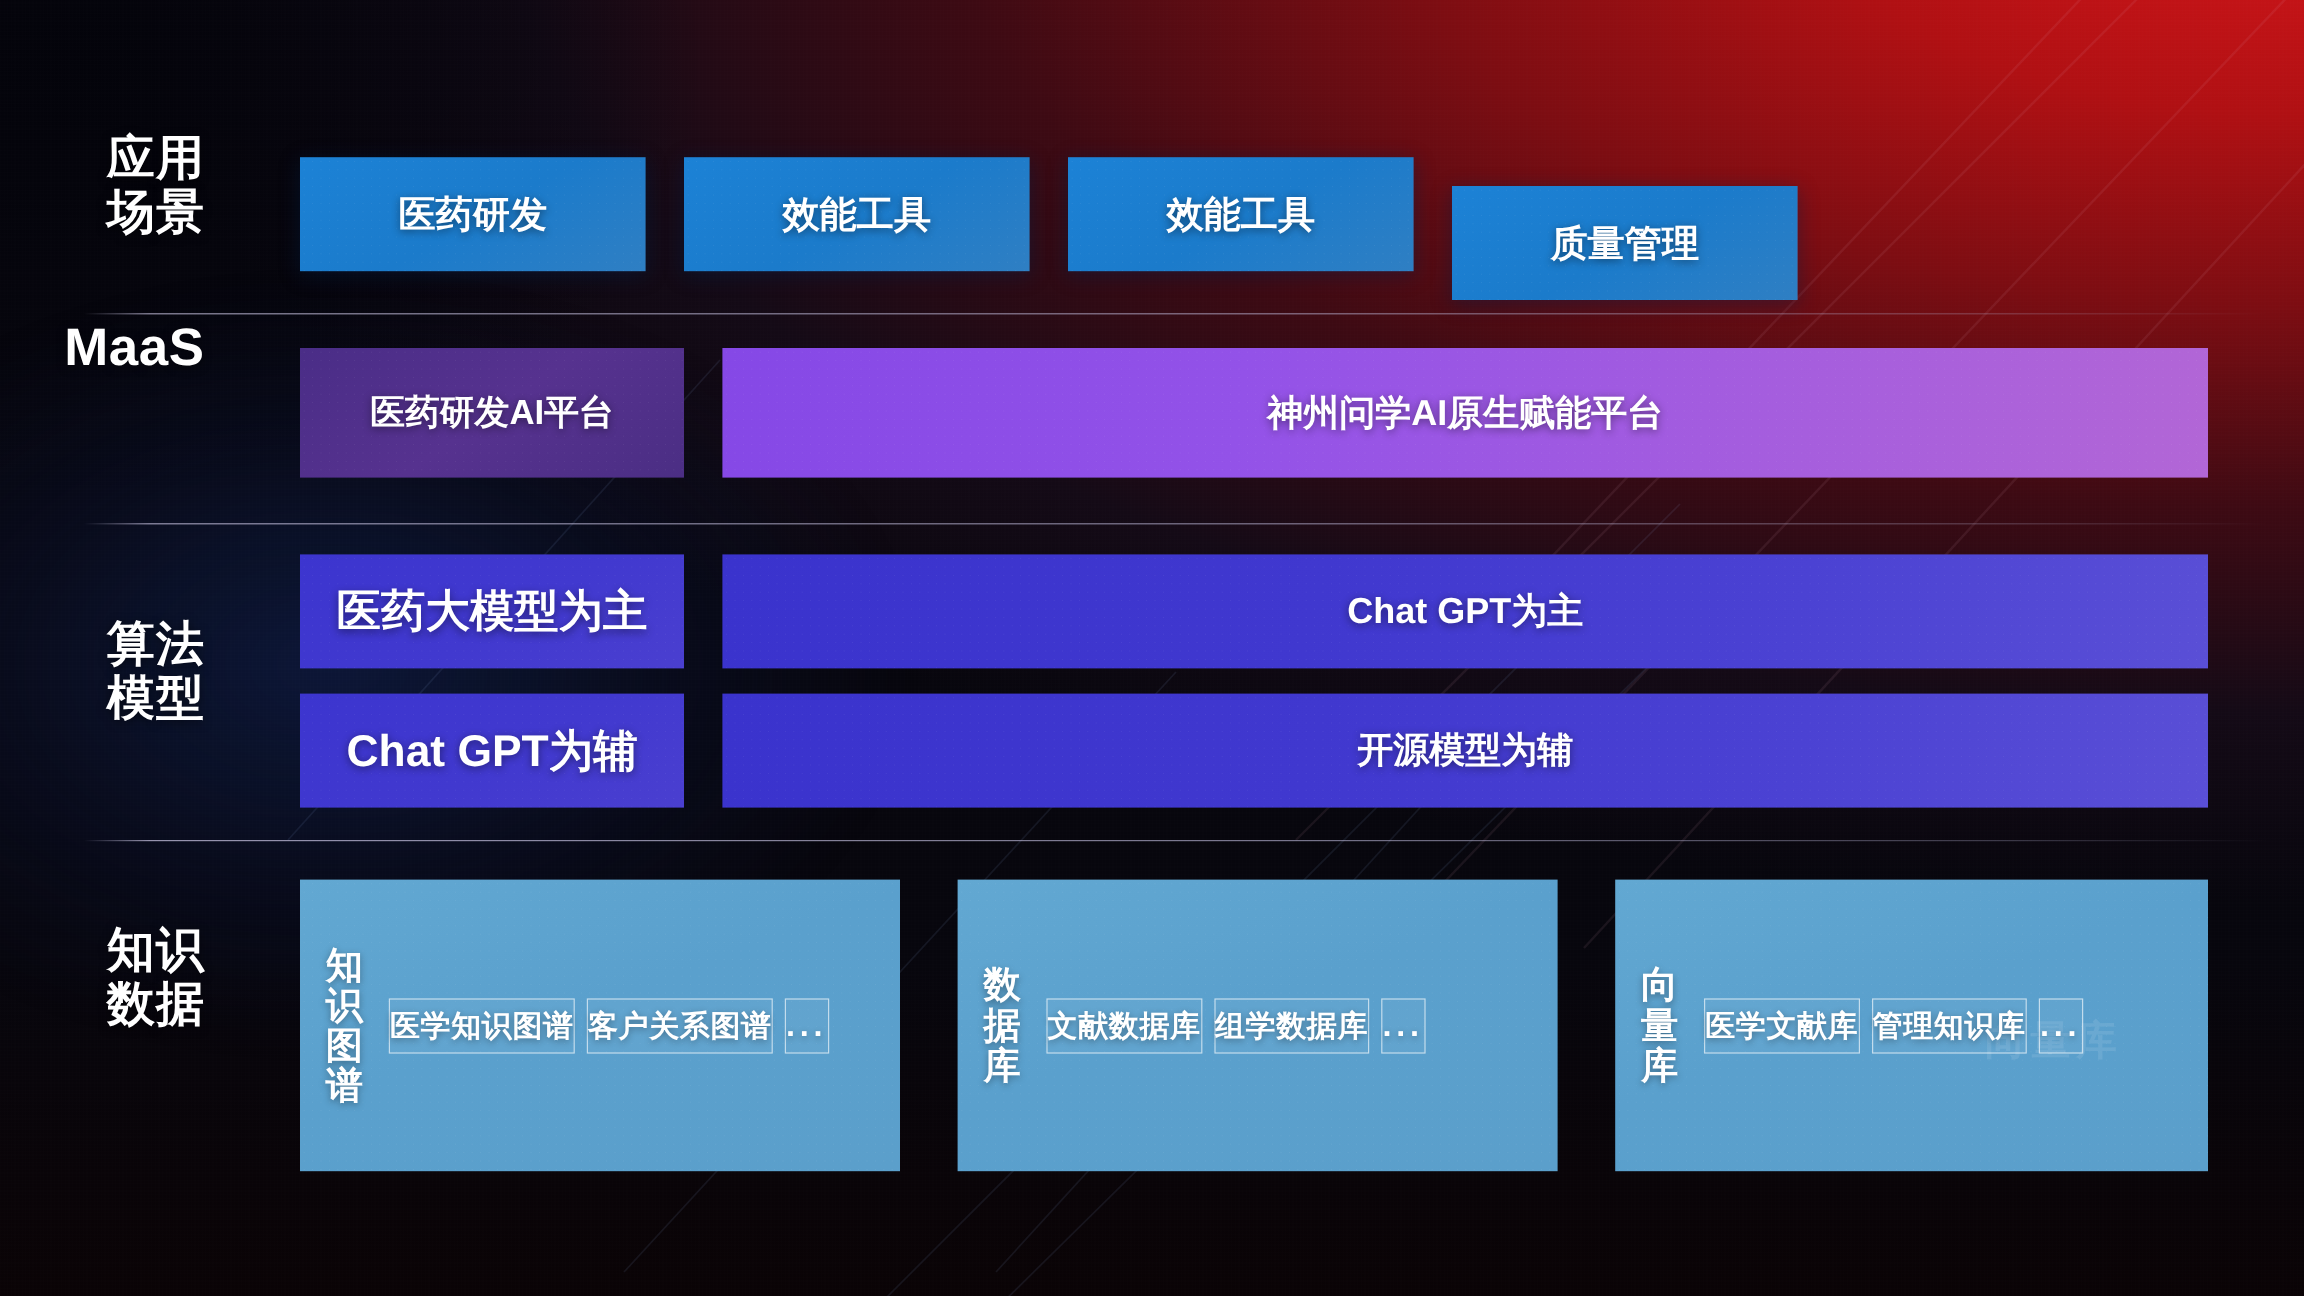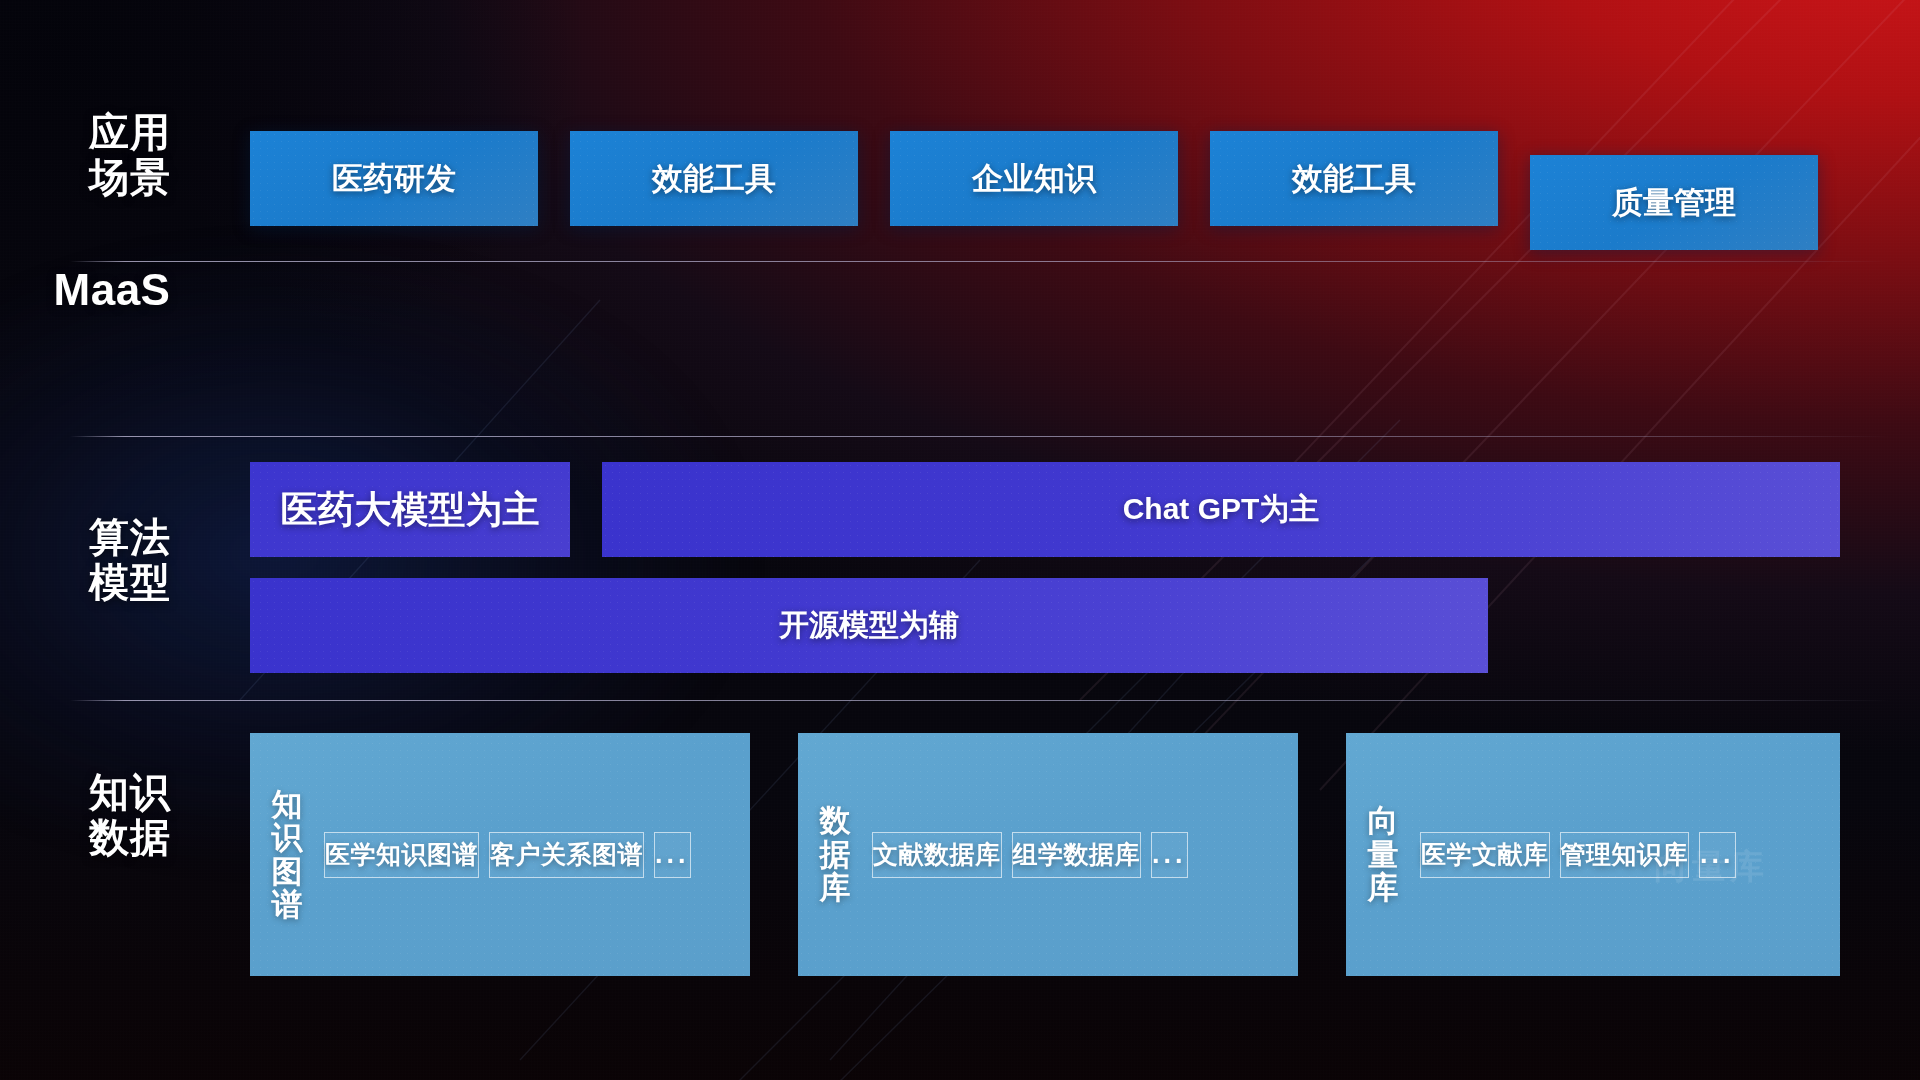--- a/index.html
+++ b/index.html
@@ -267,50 +267,58 @@
 场景</div>
 
     <div class="row" style="left:250px; top:107px; width:1590px; gap:32px;">
       <div class="card app-card" style="width:288px;">
         <span class="label">医药研发</span>
       </div>
       <div class="card app-card" style="width:288px;">
         <span class="label">效能工具</span>
       </div>
       <div class="card app-card" style="width:288px;">
-        <span class="label">企业知识</span>
-      </div>
-      <div class="card app-card" style="width:288px;">
         <span class="label">效能工具</span>
       </div>
       <div class="card app-card" style="width:288px;margin-top:48px;">
         <span class="label">质量管理</span>
       </div>
     </div>
 
     <div class="divider" style="top:261px;"></div>
 
     <div class="row-label en" style="left:52px; top:265px; width:120px;">MaaS</div>
 
+    <div class="row" style="left:250px; top:290px; width:1590px; gap:32px;">
+      <div class="card maas-left" style="width:320px;">
+        <span class="label">医药研发AI平台</span>
+      </div>
+      <div class="card maas-right" style="width:1238px;">
+        <span class="label">神州问学AI原生赋能平台</span>
+      </div>
+    </div>
 
     <div class="divider" style="top:436px;"></div>
 
     <div class="row-label cn" style="left:70px; top:515px; width:120px;">算法
 模型</div>
 
     <div class="row" style="left:250px; top:462px; width:1590px; gap:32px;">
       <div class="card algo-left" style="width:320px;">
         <span class="label">医药大模型为主</span>
       </div>
       <div class="card algo-right" style="width:1238px;">
         <span class="label">Chat GPT为主</span>
       </div>
     </div>
 
     <div class="row" style="left:250px; top:578px; width:1590px; gap:32px;">
+      <div class="card algo-left" style="width:320px;">
+        <span class="label">Chat GPT为辅</span>
+      </div>
       <div class="card algo-right" style="width:1238px;">
         <span class="label">开源模型为辅</span>
       </div>
     </div>
 
     <div class="divider" style="top:700px;"></div>
 
     <div class="row-label cn" style="left:70px; top:770px; width:120px;">知识
 数据</div>
 

